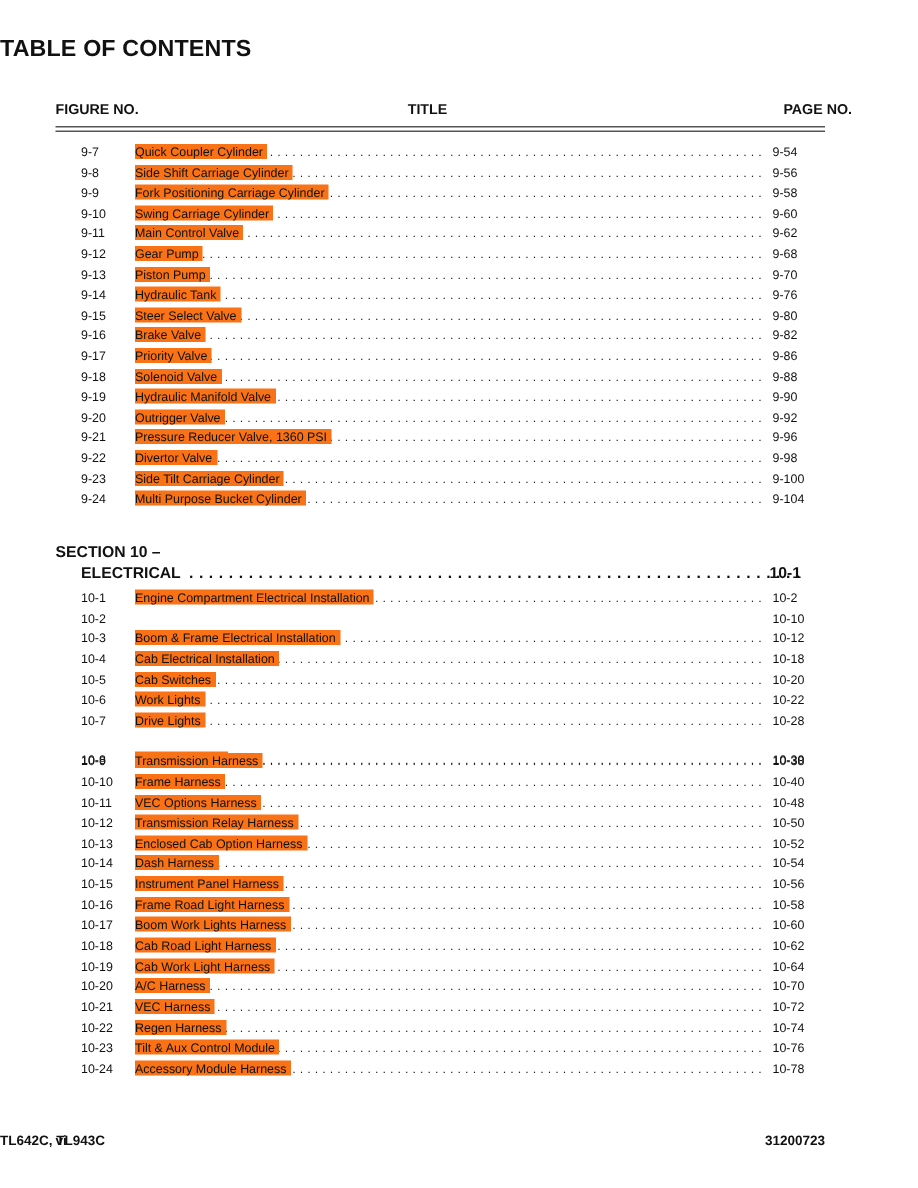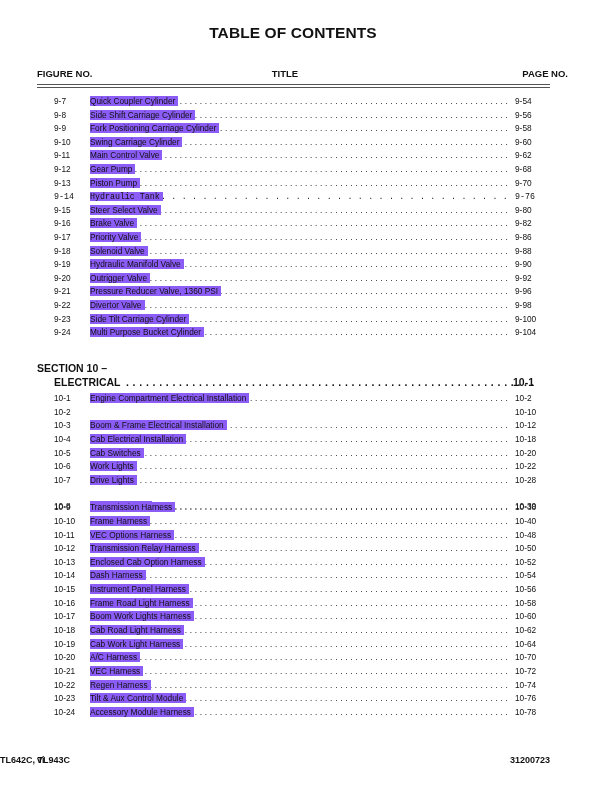--- a/index.html
+++ b/index.html
@@ -1,41 +1,41 @@
 <!DOCTYPE html>
 <html><head>
   <meta charset="utf-8">
   <style>
     html, body { margin: 0; padding: 0; background: #ffffff; }
     body {
       width: 612px; height: 792px; position: relative; overflow: hidden;
       font-family: "Liberation Sans", sans-serif; color: #111;
     }
     .title {
-      position: absolute; top: 24px; left: 0; width: 586px; text-align: center;
+      position: absolute; top: 24px; left: 0; width: 586px; text-align: left;
       font-size: 15.5px; font-weight: bold; letter-spacing: 0.1px;
     }
     .hdr { position: absolute; top: 68px; font-size: 9.5px; font-weight: bold; }
     .hdr-fig { left: 37px; }
     .hdr-title { left: 0; width: 570px; text-align: center; }
     .hdr-page { right: 44px; }
     .rule {
       position: absolute; top: 84px; left: 37px; width: 513px; height: 4px;
       border-top: 1.5px solid #555; border-bottom: 1.5px solid #555; box-sizing: border-box;
     }
     .list { position: absolute; left: 0; width: 612px; }
     .row {
       position: absolute; left: 0; width: 612px; height: 13.6px;
       font-size: 8.3px; line-height: 13.6px; white-space: nowrap;
     }
     .row .num { position: absolute; left: 54px; }
     .row .lbl {
       position: absolute; left: 90px; width: 420px; overflow: hidden;
     }
-    .row .lbl .t { background: #8b5cf6; padding-right: 3px; position: relative; z-index: 1; }
+    .row .lbl .t { background: #f97316; padding-right: 3px; position: relative; z-index: 1; }
     .row .lbl::after {
       content: ". . . . . . . . . . . . . . . . . . . . . . . . . . . . . . . . . . . . . . . . . . . . . . . . . . . . . . . . . . . . . . . . . . . . . . . . . . . . . . . . . . . . . . . . . . . . . . . . . . . . . . . .";
       position: absolute; right: 2px; top: 0; white-space: nowrap; color: #222;
       letter-spacing: 0.2px;
     }
     .row .pg { position: absolute; left: 515px; }
     .section {
       position: absolute; left: 37px; top: 362px; font-size: 10.5px; font-weight: bold; line-height: 13px;
     }
     .section-sub {
@@ -94,21 +94,21 @@
     <div class="row" style="top: 163px;">
       <span class="num">9-12</span>
       <span class="lbl"><span class="t">Gear Pump</span></span>
       <span class="pg">9-68</span>
     </div>
     <div class="row" style="top: 176.6px;">
       <span class="num">9-13</span>
       <span class="lbl"><span class="t">Piston Pump</span></span>
       <span class="pg">9-70</span>
     </div>
-    <div class="row" style="top: 190.2px; font-family: Liberation Mono, monospace;">
+    <div class="row" style="top: 190.2px;">
       <span class="num">9-14</span>
       <span class="lbl"><span class="t">Hydraulic Tank</span></span>
       <span class="pg">9-76</span>
     </div>
     <div class="row" style="top: 203.8px;">
       <span class="num">9-15</span>
       <span class="lbl"><span class="t">Steer Select Valve</span></span>
       <span class="pg">9-80</span>
     </div>
     <div class="row" style="top: 217.4px;">

